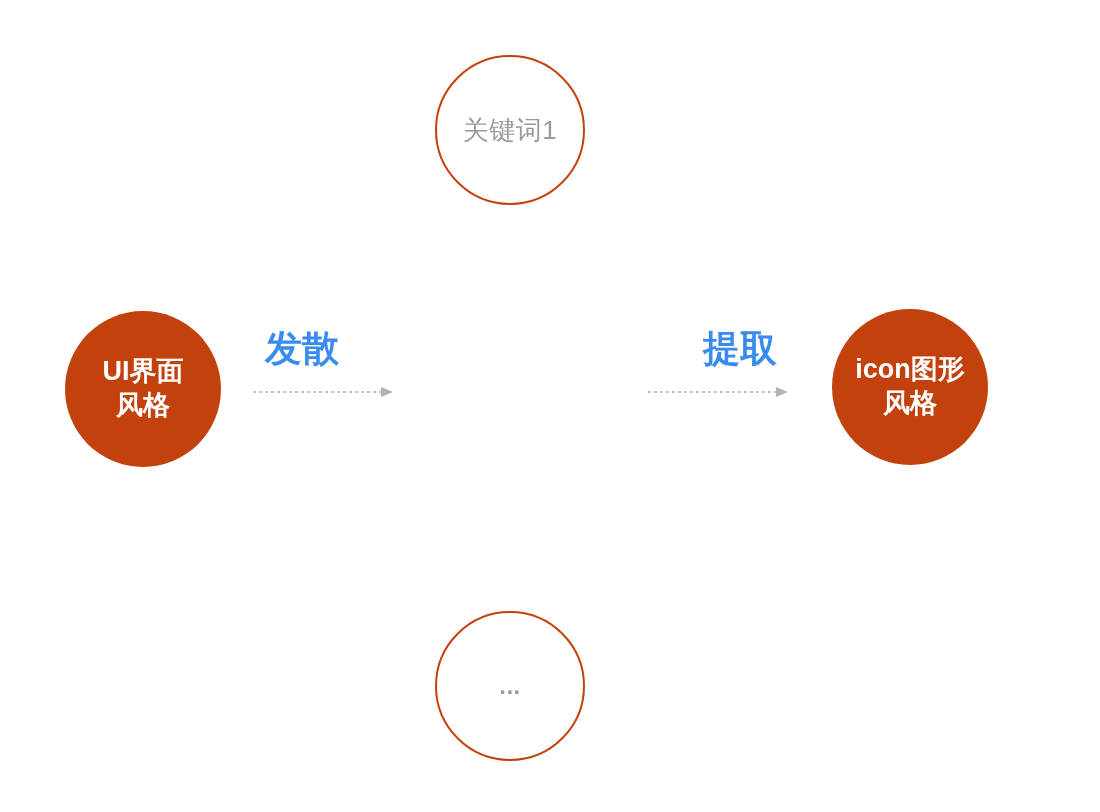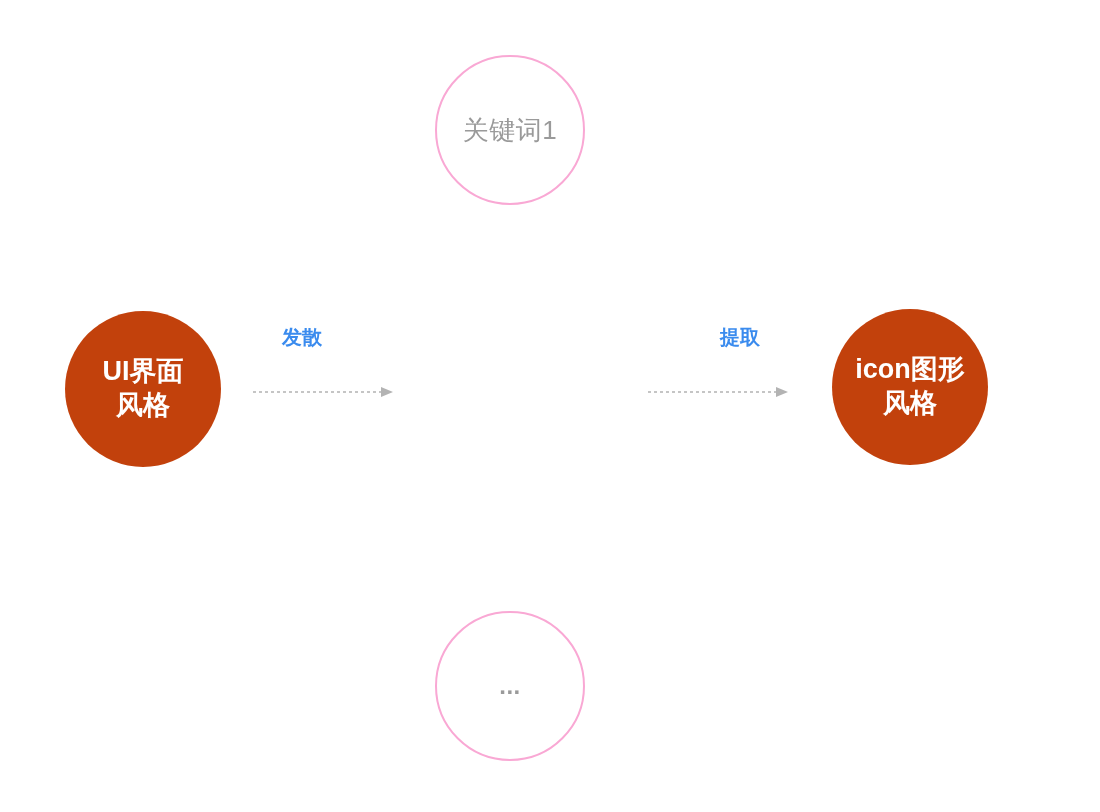--- a/index.html
+++ b/index.html
@@ -32,42 +32,42 @@
     text-align: center;
   }
   .node-left  { left: 65px;  top: 311px; }
   .node-right { left: 832px; top: 309px; }
   .keyword {
     position: absolute;
     left: 435px;
     width: 150px;
     height: 150px;
     box-sizing: border-box;
-    border: 2px solid #f9a8d4;
+    border: 2px solid #c2410c;
     border-radius: 50%;
     background: #ffffff;
     display: flex;
     align-items: center;
     justify-content: center;
     color: #9a9a9a;
     font-size: 26px;
     letter-spacing: 0.5px;
   }
   .kw1 { top: 55px; }
   .kw2 { top: 235px; }
   .kw3 { top: 415px; }
   .kw4 { top: 611px; }
   .kw4 { font-weight: 700; font-size: 24px; }
   .arrow-label {
     position: absolute;
     width: 100px;
     text-align: center;
     color: #3a8bee;
     font-weight: 700;
-    font-size: 20px;
+    font-size: 37px;
     top: 324px;
   }
   .lbl-diverge { left: 252px; }
   .lbl-extract { left: 690px; }
   svg.dashed-arrow {
     position: absolute;
     top: 383px;
   }
   svg.dashed-arrow line {
     stroke: #b3b3b3;

